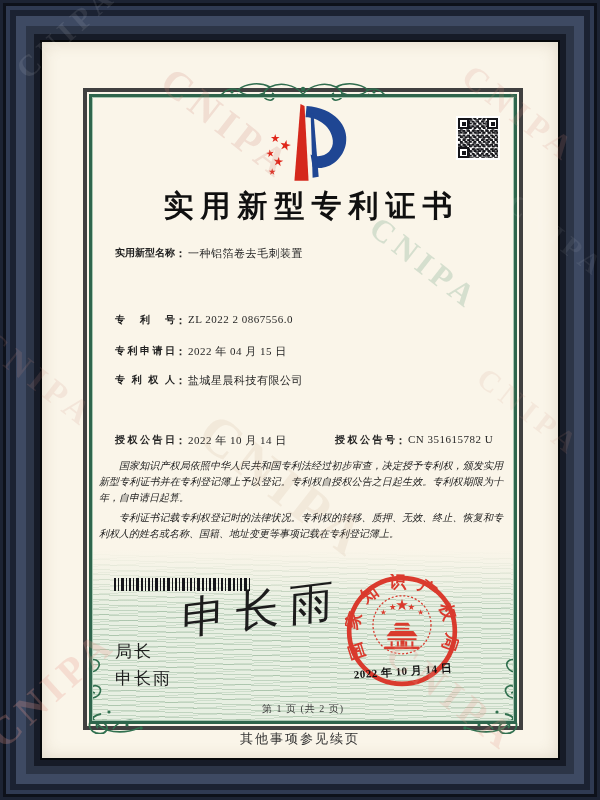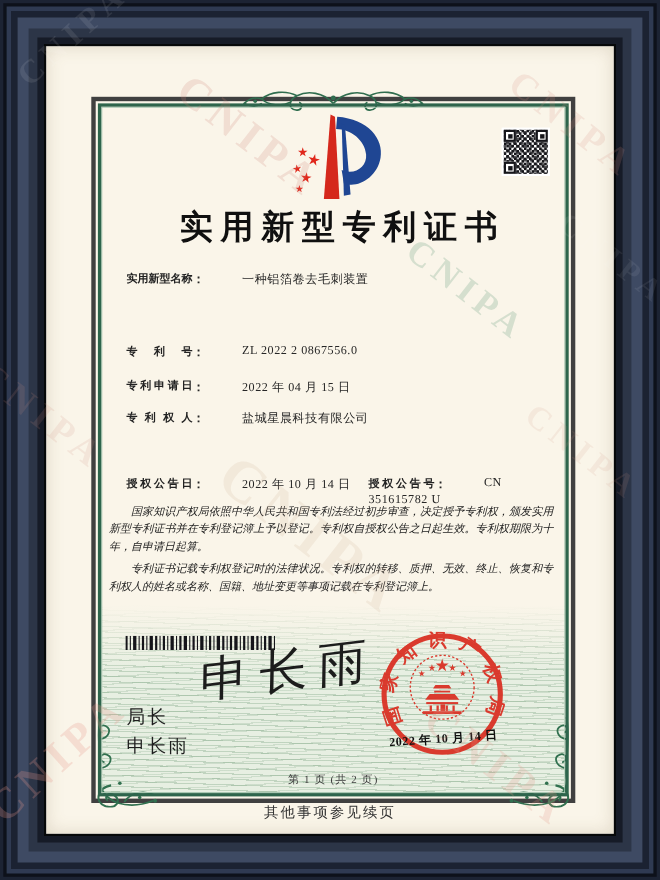--- a/index.html
+++ b/index.html
@@ -63,21 +63,21 @@
   .fp::after{content:""; position:absolute; inset:1.5px; background:#15151a;}
   .fp.tl{left:2px; top:2px;} .fp.tr{right:2px; top:2px;} .fp.bl{left:2px; bottom:2px;}
   .title{
     position:absolute; left:0; right:0; top:144px; text-align:center;
     font-size:30px; font-weight:bold; color:#101010; letter-spacing:7px; text-indent:7px; z-index:2;padding-left:16px;
   }
   
   .frow{position:absolute; left:73px; right:50px; font-size:11px; color:#262626; z-index:2;}
   .flabel{display:inline-block; width:60px; font-size:10px; font-weight:bold; text-align:justify; text-align-last:justify; vertical-align:top; color:#222;}
   .fcolon{display:inline-block; width:13px; font-weight:bold; vertical-align:top;}
-  .fvalue{vertical-align:top; letter-spacing:.5px;margin-left:32px;}
+  .fvalue{vertical-align:top; letter-spacing:.5px;}
   .fvalue.addr{display:inline-block; width:278px; line-height:15.5px;}
   .grant2{position:absolute; left:220px; top:0;}
   
   .bodytext{position:absolute; left:57px; top:416px; width:404px; z-index:2;}
   .bodytext p{margin:0 0 4px; text-indent:2em; font-size:10px; line-height:16px; text-align:justify; font-style:italic; color:#222;}
   
   .barcode{position:absolute; left:72px; top:536px; z-index:3;}
   .officer{position:absolute; left:73px; top:596px; z-index:3; font-family:"Liberation Sans","DejaVu Sans",sans-serif; font-size:17px; letter-spacing:2px; color:#1e1e1e;}
   .officer div{line-height:27px;}
   .signature{position:absolute; left:140px; top:548px; width:200px; height:100px; z-index:3;}

